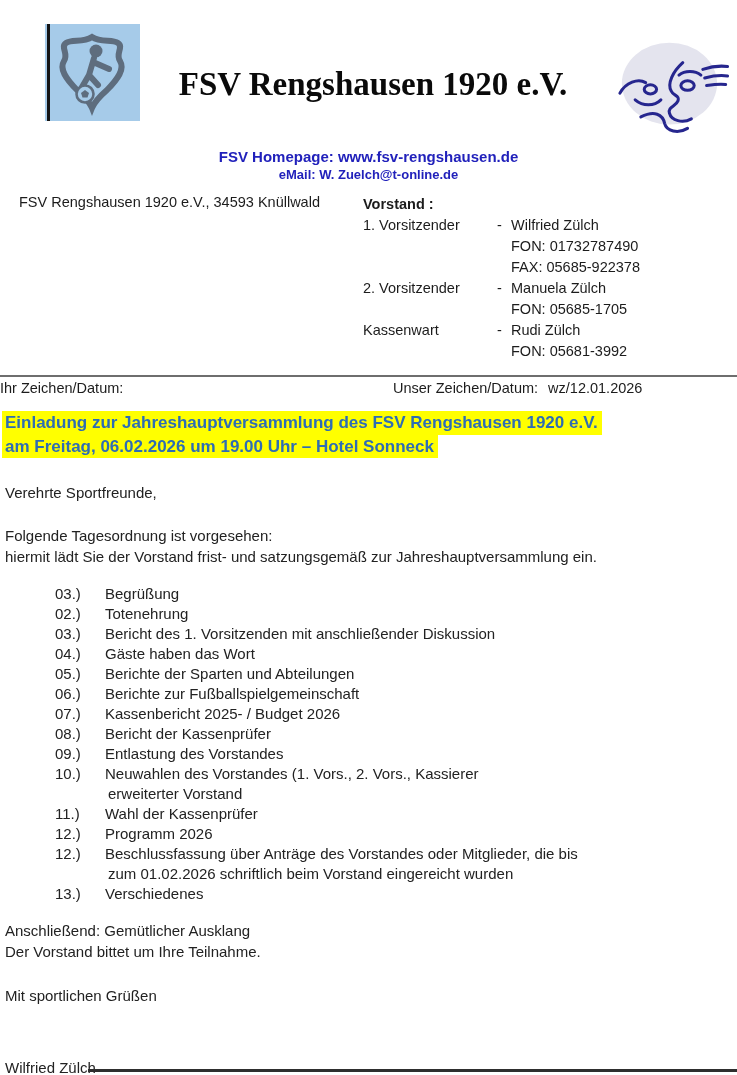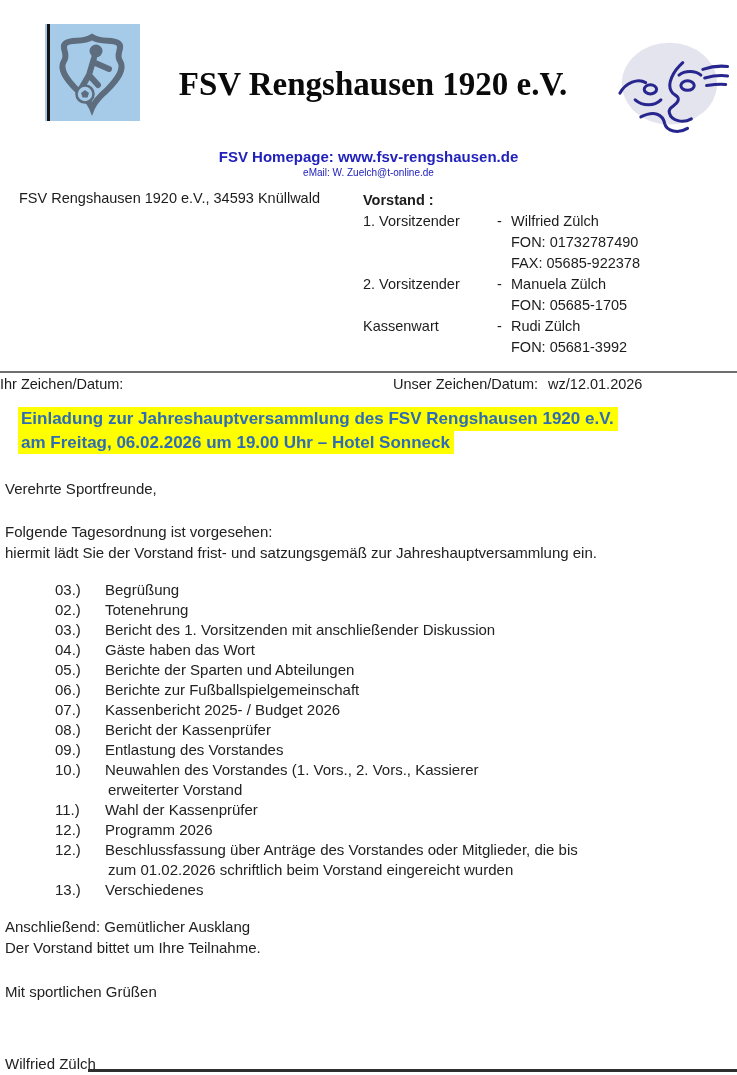--- a/index.html
+++ b/index.html
@@ -19,21 +19,21 @@
   .crest-box { margin-left:45px; width:95px; height:97px; flex:0 0 auto; }
   .title-wrap { flex:1 1 auto; display:flex; justify-content:center; align-items:center; padding-top:42px; }
   .club-title {
     font-family:"Liberation Serif","DejaVu Serif",serif;
     font-weight:bold; font-size:33px; color:#0a0a0a; white-space:nowrap;
   }
   .face-box { width:125px; height:100px; margin-right:6px; margin-top:12px; flex:0 0 auto; }
 
   .center-line { text-align:center; }
   .homepage-line { margin-top:12px; font-size:15px; font-weight:bold; color:#2121bb; }
-  .email-line   { margin-top:2px;  font-size:10px; font-weight:normal; color:#2121bb; }
+  .email-line   { margin-top:2px;  font-size:13px; font-weight:bold; color:#2121bb; }
 
   
   .addr-row { display:flex; margin-top:12px; }
   .addr-left { width:363px; padding-left:19px; flex:0 0 auto; }
   .sender-line { font-size:14.5px; color:#1c1c1c; }
   .recipient-block { margin-top:33px; font-size:16px; line-height:23px; color:#101010; }
   .recipient-block .hl { background:#ffff00; padding:0 3px 0 0; display:inline-block; }
 
   .board-col { flex:1 1 auto; font-size:14.5px; line-height:21px; }
   .board-heading { font-weight:bold; }
@@ -42,21 +42,21 @@
   .board-contact { padding-left:14px; }
 
   
   .divider { margin-top:13px; border-top:2px solid #6e6e6e; }
   .ref-row { display:flex; padding:3px 0 0 0; font-size:14.5px; }
   .ref-your { width:393px; flex:0 0 auto; }
   .ref-our-label { }
   .ref-our-value { margin-left:10px; }
 
   
-  .subject-block { margin-top:15px; padding-left:18px; font-size:17px; font-weight:bold;
+  .subject-block { margin-top:15px; padding-left:2px; font-size:17px; font-weight:bold;
                    line-height:21.5px; color:#2e6db4; }
   .subject-block .hl { background:#ffff00; padding:1px 4px 1px 3px; display:inline-block; }
 
   
   .para { font-size:15px; line-height:21px; color:#222; padding-left:5px; }
   .salutation { margin-top:24px; }
   .intro { margin-top:22px; }
   .agenda { margin-top:17px; font-size:15px; line-height:20px; color:#222; }
   .agenda-row { display:flex; }
   .agenda-num { margin-left:55px; width:50px; flex:0 0 auto; }

